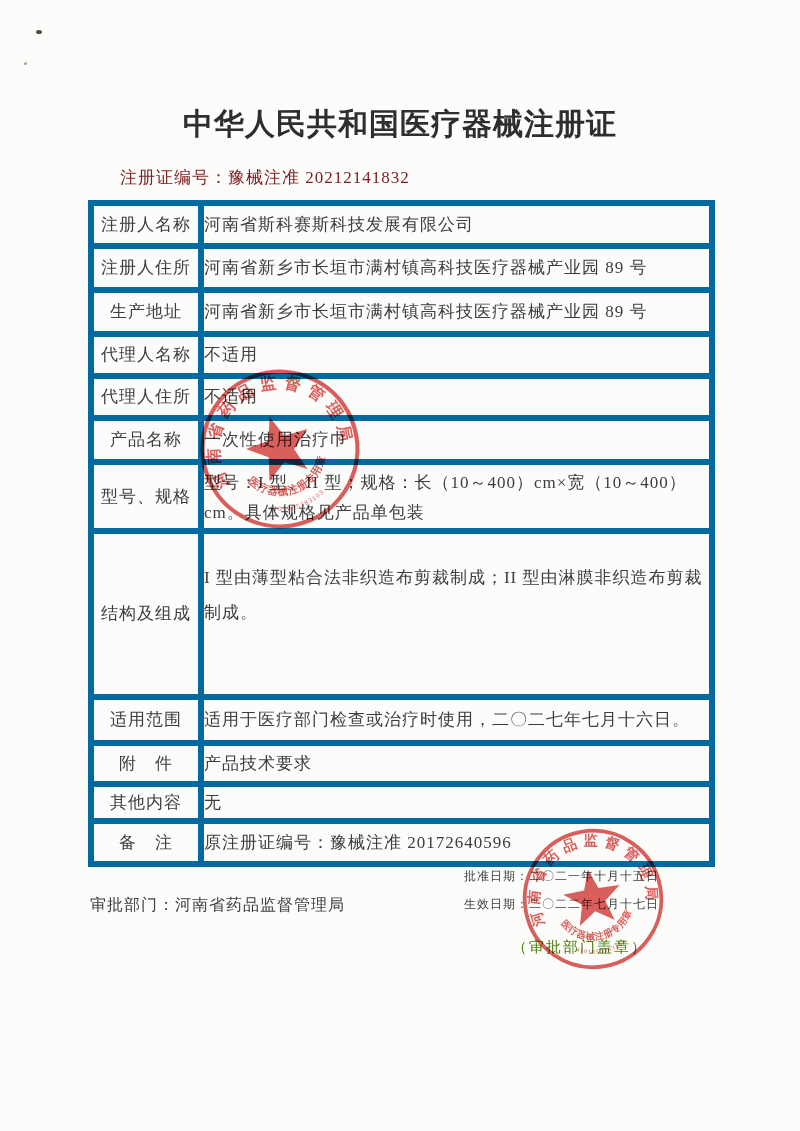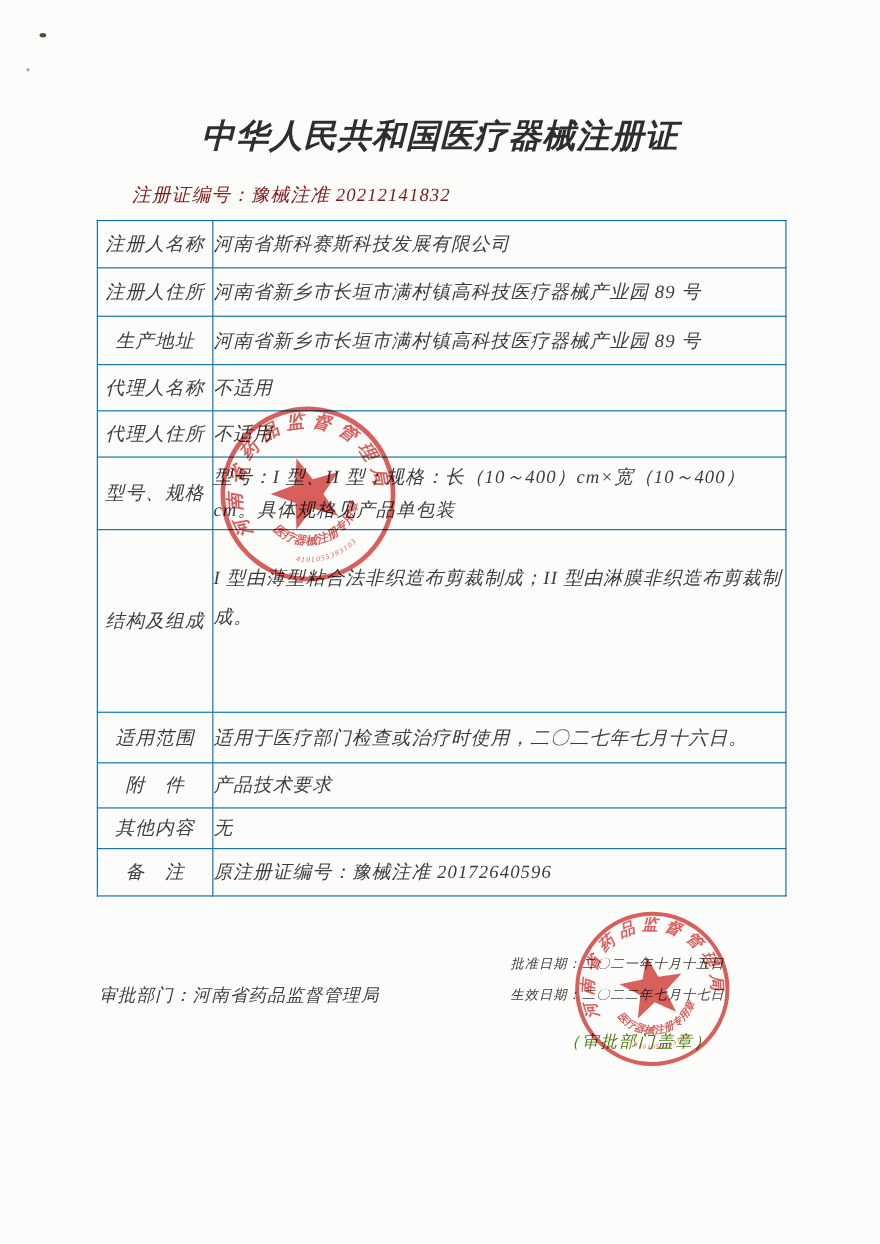--- a/index.html
+++ b/index.html
@@ -5,21 +5,20 @@
   html,body{margin:0;padding:0;}
   body{background:#e8e8e8;}
   .page{
     position:relative;
     width:800px;height:1131px;
     margin:0 auto;
     background:#fcfcfb;
     overflow:hidden;
     font-family:"Liberation Serif","DejaVu Serif",serif;
     color:#3d3d3d;
-    font-style:italic;
   }
   
   .speck{position:absolute;border-radius:50%;}
   .speck.a{left:36px;top:30px;width:6px;height:4px;background:#4d4d45;}
   .speck.b{left:24px;top:62px;width:3px;height:3px;background:#a5a59c;}
 
   .title{
     position:absolute;left:0;top:104px;width:100%;
     text-align:center;
     font-family:"Liberation Serif","DejaVu Serif",serif;
@@ -35,21 +34,21 @@
 
   table.cert{
     position:absolute;left:88px;top:200px;
     width:627px;
     border-collapse:collapse;
     table-layout:fixed;
     font-size:17px;
     color:#3d3d3d;
   }
   table.cert td{
-    border:1px solid #0369a1;
+    border:6px solid #0369a1;
     padding:0;
     line-height:24px;
   }
   td.lbl{
     width:104px;
     text-align:center;
     vertical-align:middle;
     letter-spacing:1px;
   }
   td.val{
@@ -116,20 +115,24 @@
         <td class="val">河南省新乡市长垣市满村镇高科技医疗器械产业园 89 号</td>
       </tr>
       <tr style="height:42px">
         <td class="lbl">代理人名称</td>
         <td class="val">不适用</td>
       </tr>
       <tr style="height:42px">
         <td class="lbl">代理人住所</td>
         <td class="val">不适用</td>
       </tr>
+      <tr style="height:44px">
+        <td class="lbl">产品名称</td>
+        <td class="val">一次性使用治疗巾</td>
+      </tr>
       <tr class="row-spec" style="height:66px">
         <td class="lbl">型号、规格</td>
         <td class="val">型号：I 型、II 型；规格：长（10～400）cm×宽（10～400）cm。具体规格见产品单包装</td>
       </tr>
       <tr class="row-struct" style="height:166px">
         <td class="lbl">结构及组成</td>
         <td class="val">I 型由薄型粘合法非织造布剪裁制成；II 型由淋膜非织造布剪裁制成。</td>
       </tr>
       <tr style="height:46px">
         <td class="lbl">适用范围</td>

